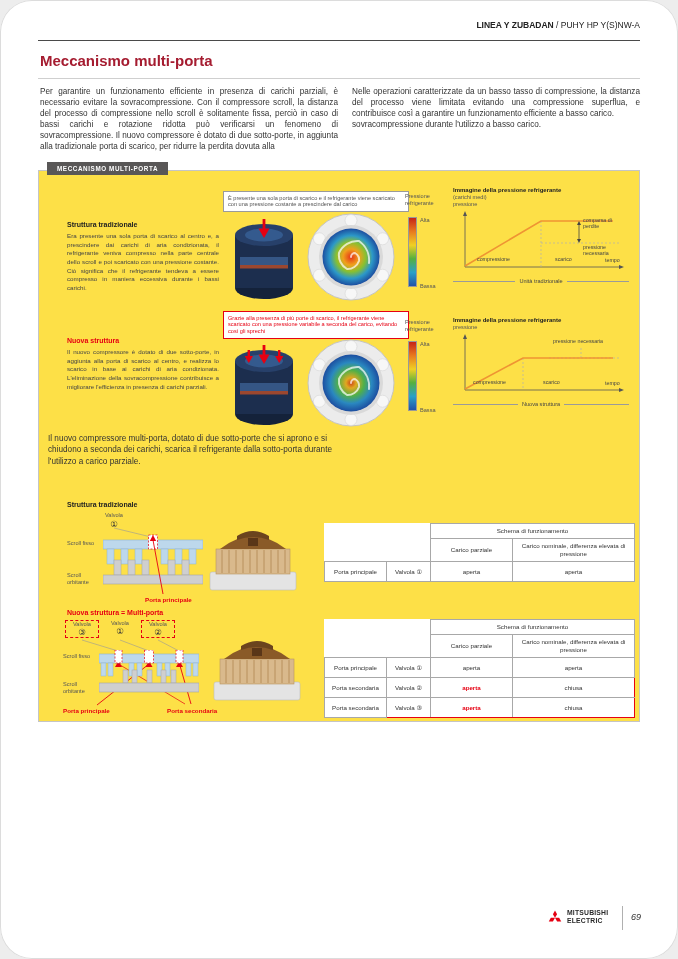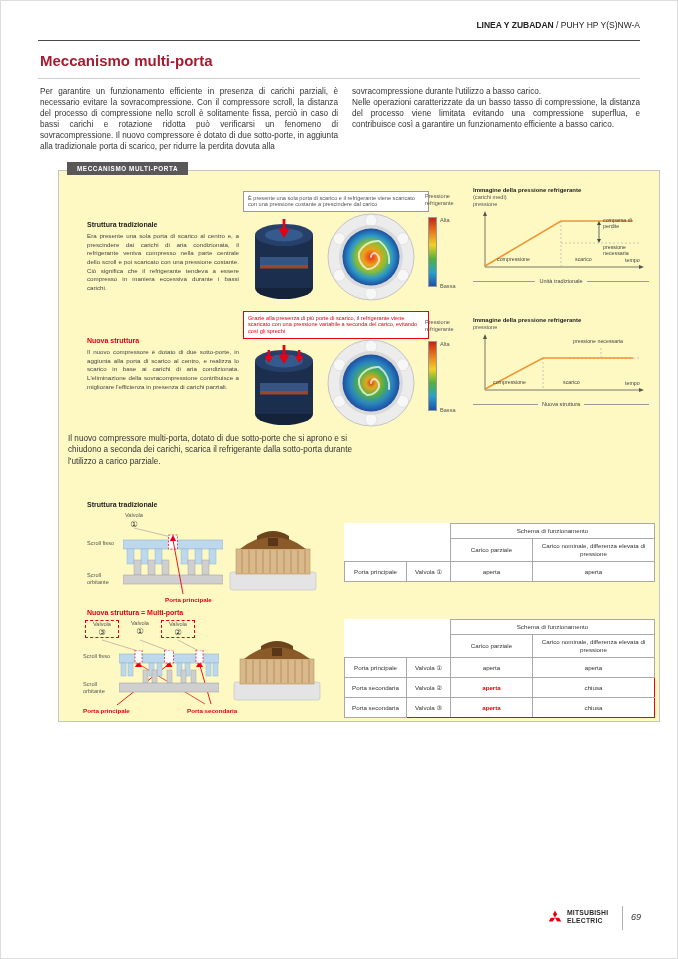--- a/index.html
+++ b/index.html
@@ -1,25 +1,25 @@
 <!DOCTYPE html>
 <html><head>
 <meta charset="utf-8">
 <style>
   *{margin:0;padding:0;box-sizing:border-box;}
   body{width:678px;height:959px;background:#ededed;font-family:"Liberation Sans",sans-serif;position:relative;}
-  .page{position:absolute;left:0;top:0;width:678px;height:959px;background:#fff;box-shadow:inset 0 0 0 1px #dcdcdc;overflow:hidden;}
+  .page{position:absolute;left:0;top:0;width:678px;height:959px;background:#fff;box-shadow:inset 0 0 0 1px #dcdcdc;overflow:hidden;border-radius:32px;}
   .abs{position:absolute;}
   .bold{font-weight:bold;}
   .red{color:#e60012;}
   .t-b{font-size:8.2px;line-height:1.35;color:#333;text-align:justify;}
   .t-s{font-size:6.2px;line-height:1.4;color:#444;}
   .t-xs{font-size:5.6px;line-height:1.25;color:#555;}
   .t-xxs{font-size:5.3px;line-height:1.15;color:#444;}
-  .panel{border:1px solid #c5c5c5;background:#fef9c3;margin-left:20px;}
+  .panel{border:1px solid #c5c5c5;background:#fde047;}
   .panel-tab{position:absolute;left:8px;top:-9px;background:#595757;color:#fff;font-size:6.3px;letter-spacing:.6px;padding:3px 10px;font-weight:bold;}
   .grad-bar{width:9px;height:70px;background:linear-gradient(180deg,#c62417,#e87a1e,#f0d024,#55b03e,#2aa0c8,#2152a8);border:0.5px solid #999;}
   .caption-row{display:flex;align-items:center;gap:4px;margin-top:5px;width:176px;}
   .cap-line{flex:1;height:1px;background:#9a9a9a;}
   .cap-text{font-size:5.6px;color:#444;white-space:nowrap;}
   .callout{border:1px solid #9a9a9a;padding:2.5px 4px;background:#fff;}
   .callout-red{border:1px solid #e60012;padding:2.5px 4px;background:#fff;color:#e60012 !important;}
   .func-table{border-collapse:collapse;font-size:6.2px;color:#333;table-layout:fixed;background:#fff;}
   .func-table td{border:1px solid #a8a8a8;text-align:center;padding:3px 2px;line-height:1.3;vertical-align:middle;}
   .func-table td.blank{border:none;}
@@ -43,22 +43,22 @@
   <div class="abs" style="right:38px;top:20px;font-size:8.5px;color:#222;">
     <span class="bold">LINEA Y ZUBADAN</span><span> / PUHY HP Y(S)NW-A</span>
   </div>
   <div class="abs" style="left:38px;top:40px;width:602px;height:1px;background:#4a4a4a;"></div>
 
   <div class="abs bold" style="left:40px;top:52px;font-size:15px;color:#a51c30;">Meccanismo multi-porta</div>
   <div class="abs" style="left:38px;top:78px;width:602px;height:1px;background:#cfcfcf;"></div>
 
   <div class="abs t-b" style="left:40px;top:86px;width:298px;">Per garantire un funzionamento efficiente in presenza di carichi parziali, è necessario evitare la sovracompressione. Con il compressore scroll, la distanza del processo di compressione nello scroll è solitamente fissa, perciò in caso di bassi carichi e rotazione ridotta può verificarsi un fenomeno di sovracompressione. Il nuovo compressore è dotato di due sotto-porte, in aggiunta alla tradizionale porta di scarico, per ridurre la perdita dovuta alla</div>
   <div class="abs t-b" style="left:352px;top:86px;width:288px;">
+    <div>Nelle operazioni caratterizzate da un basso tasso di compressione, la distanza del processo viene limitata evitando una compressione superflua, e contribuisce così a garantire un funzionamento efficiente a basso carico.</div>
     <div>sovracompressione durante l'utilizzo a basso carico.</div>
-    <div>Nelle operazioni caratterizzate da un basso tasso di compressione, la distanza del processo viene limitata evitando una compressione superflua, e contribuisce così a garantire un funzionamento efficiente a basso carico.</div>
   </div>
 
   <div class="abs panel" style="left:38px;top:170px;width:602px;height:552px;">
     <div class="panel-tab">MECCANISMO MULTI-PORTA</div>
 
     <div class="abs bold" style="left:28px;top:50px;font-size:7px;color:#222;">Struttura tradizionale</div>
     <div class="abs t-s" style="left:28px;top:61px;width:152px;text-align:justify;">Era presente una sola porta di scarico al centro e, a prescindere dai carichi di aria condizionata, il refrigerante veniva compresso nella parte centrale dello scroll e poi scaricato con una pressione costante. Ciò significa che il refrigerante tendeva a essere compresso in maniera eccessiva durante i bassi carichi.</div>
     <div class="abs t-xs callout" style="left:184px;top:20px;width:186px;">È presente una sola porta di scarico e il refrigerante viene scaricato con una pressione costante a prescindere dal carico</div>
 
     <svg class="abs" style="left:188px;top:48px;" width="74" height="82" viewBox="0 0 74 82">

